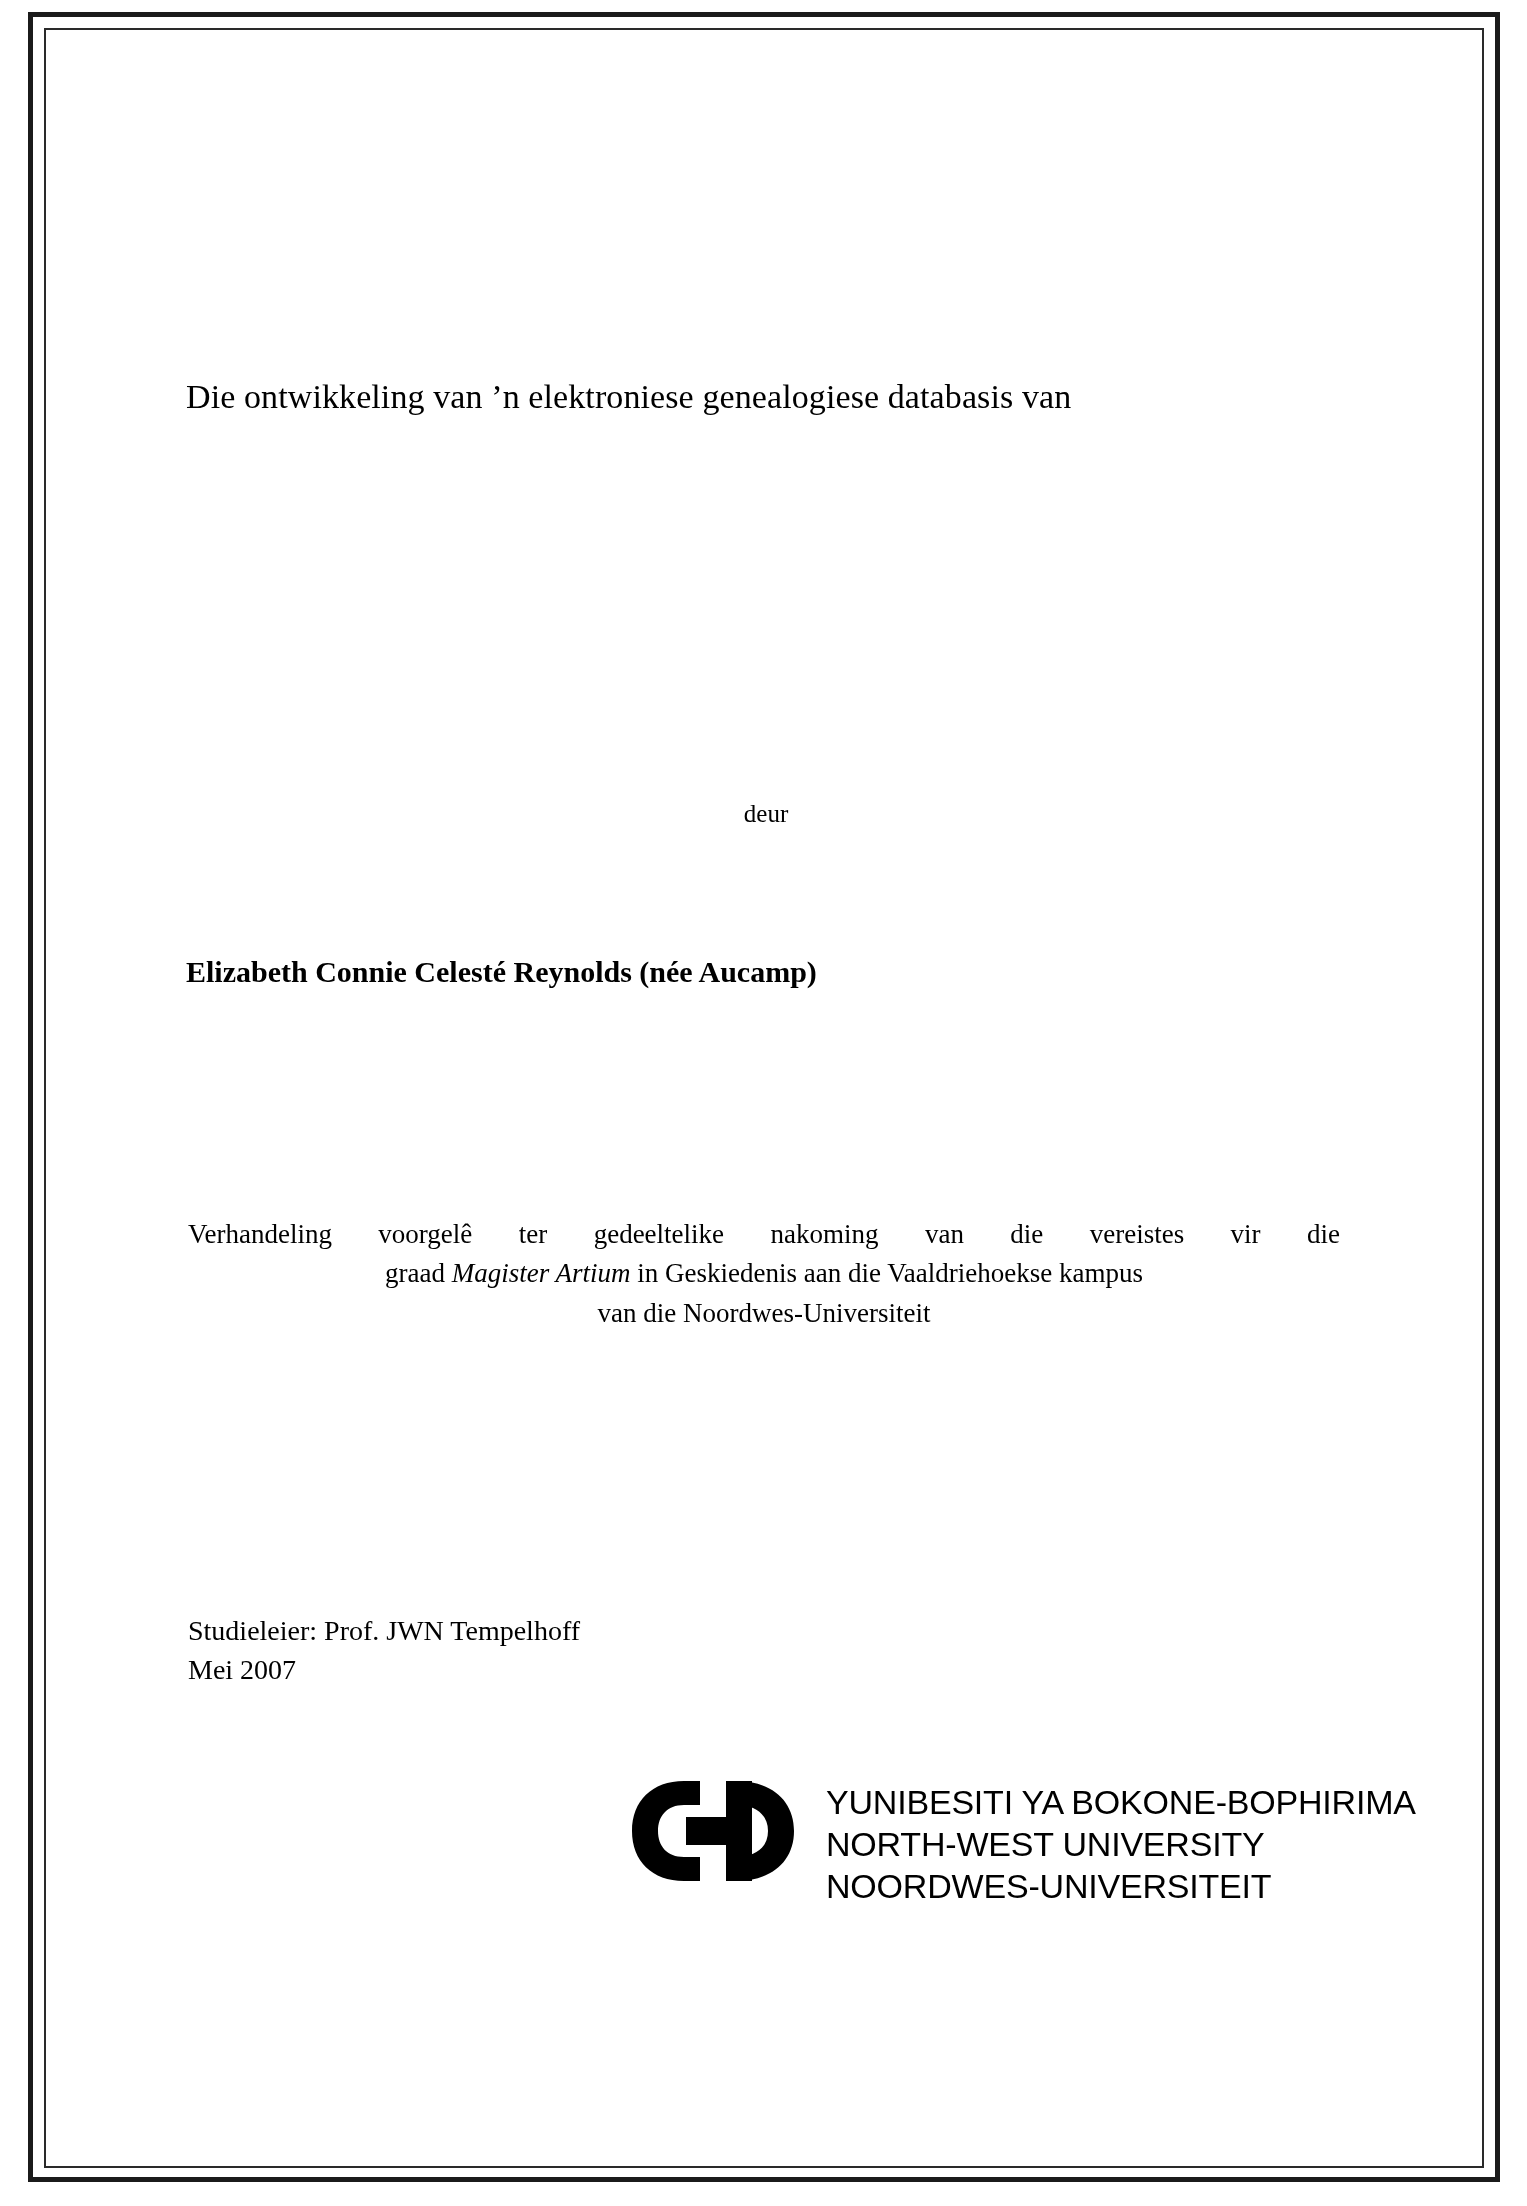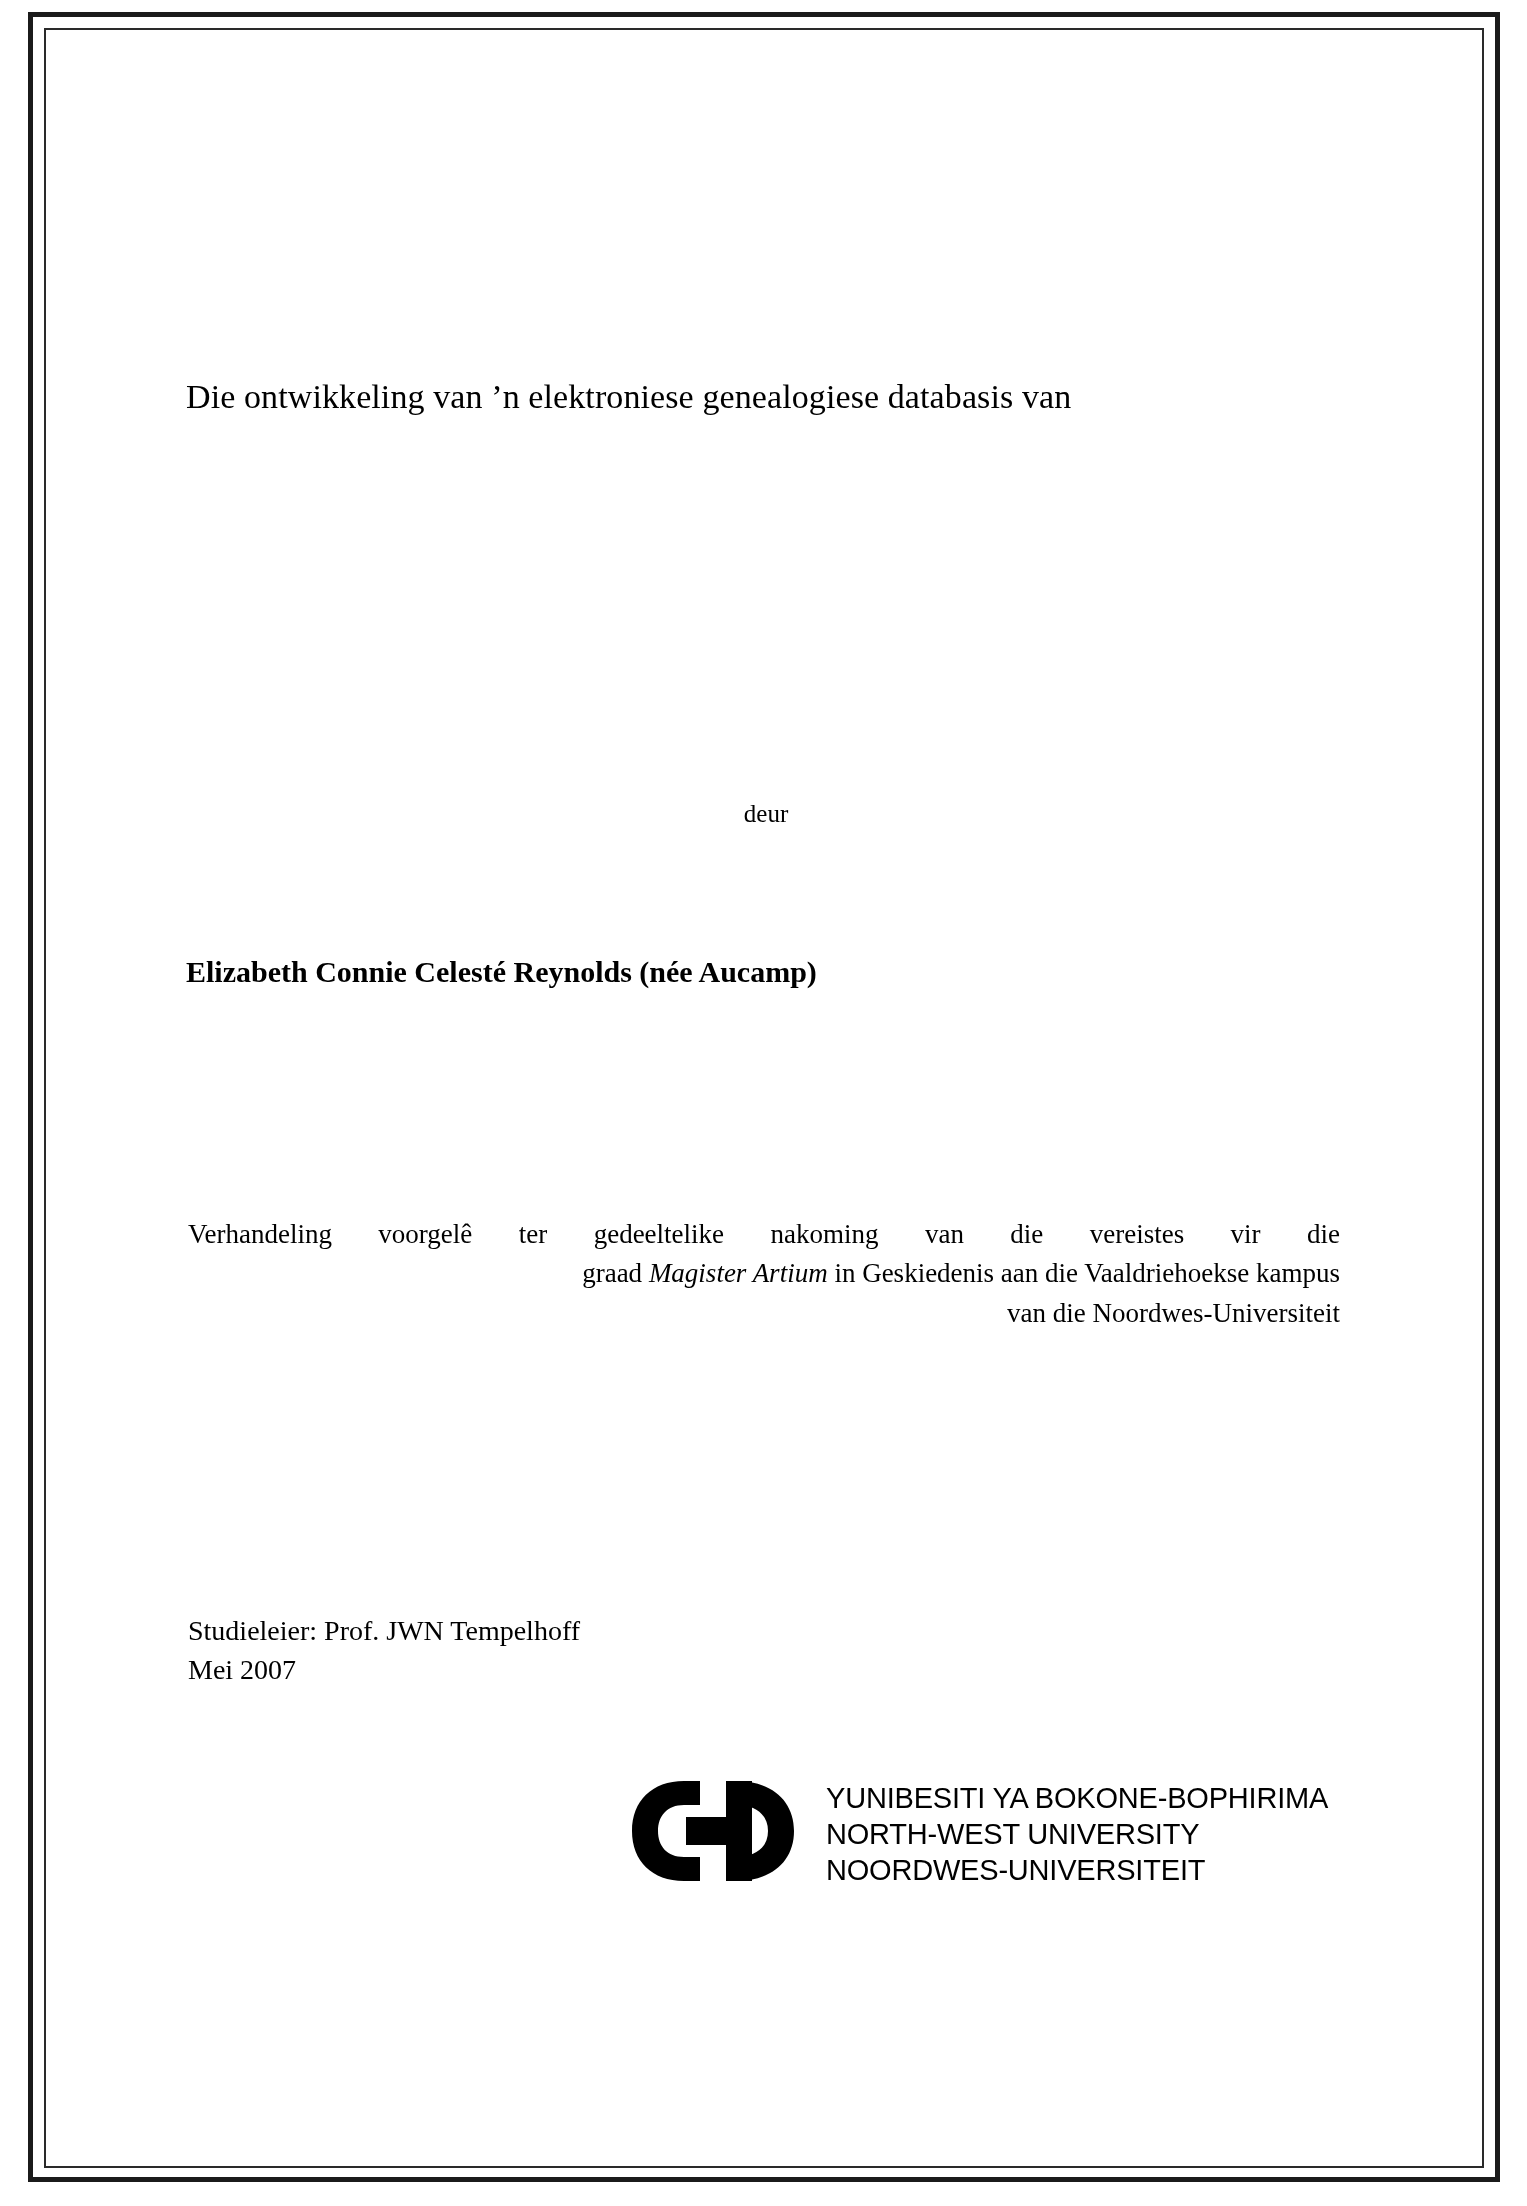--- a/index.html
+++ b/index.html
@@ -93,21 +93,21 @@
     width: 1152px;
     font-size: 27px;
     line-height: 1.46;
   }
   .statement .just {
     text-align: justify;
     text-align-last: justify;
   }
   .statement .line2,
   .statement .line3 {
-    text-align: right;
+    text-align: center;
   }
   .statement i {
     font-style: italic;
   }
 
   .supervisor {
     position: absolute;
     left: 2px;
     top: 1612px;
     width: 900px;
@@ -129,21 +129,21 @@
     top: 2px;
     width: 195px;
     height: 108px;
   }
   .logo-text {
     position: absolute;
     left: 200px;
     top: 6px;
     width: 420px;
     font-family: "Liberation Sans", sans-serif;
-    font-size: 29px;
+    font-size: 34px;
     line-height: 1.24;
     letter-spacing: -0.2px;
     white-space: nowrap;
   }
 </style>
 </head>
 <body>
 
 <div class="scan">
 

